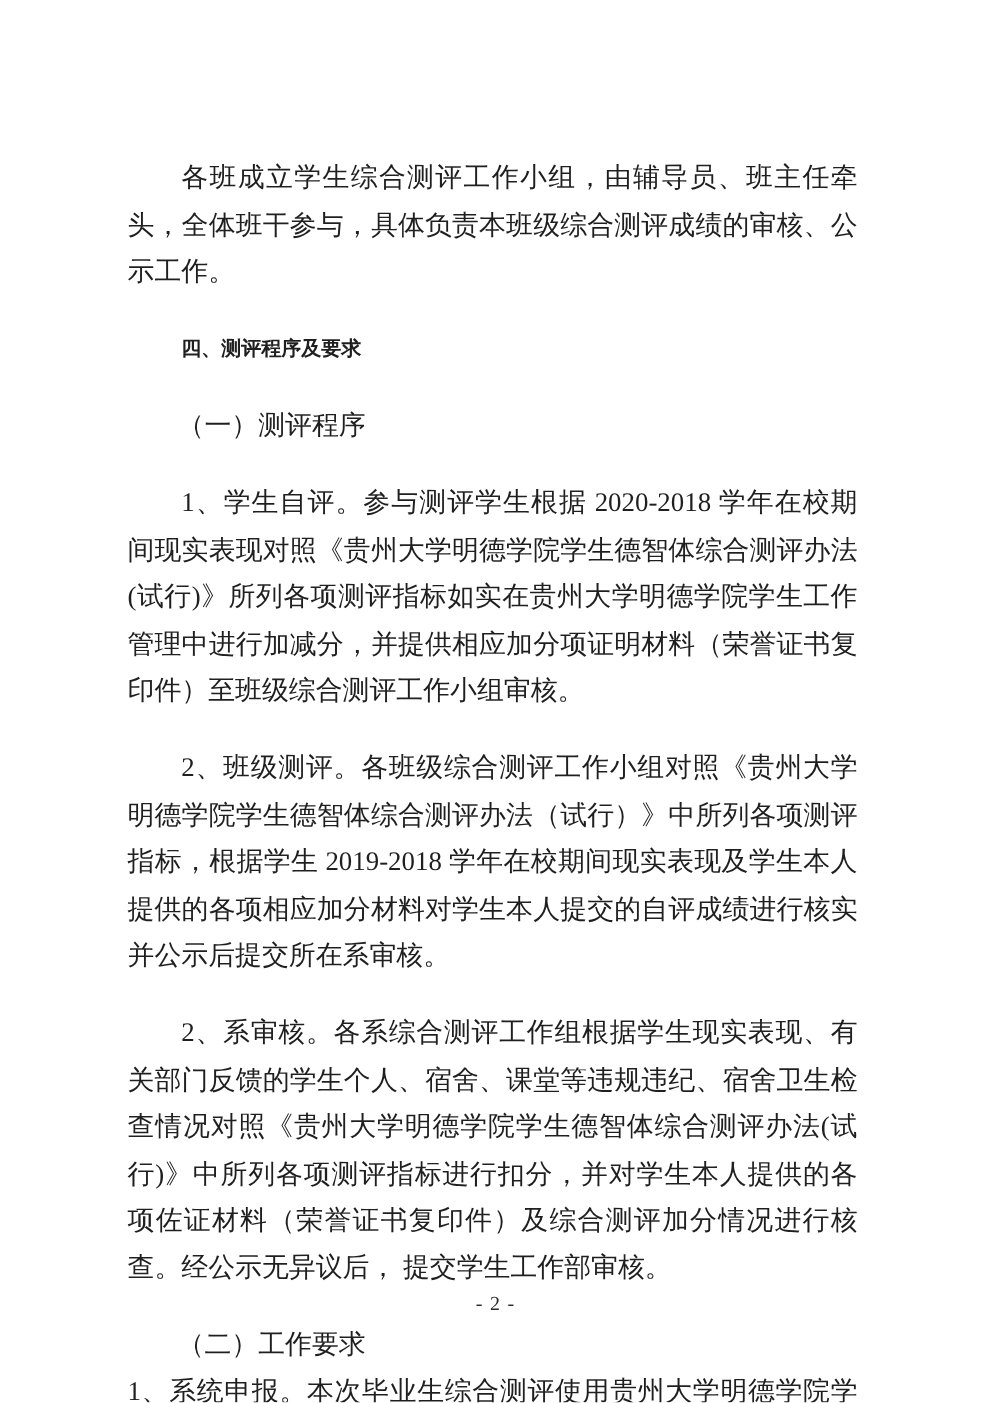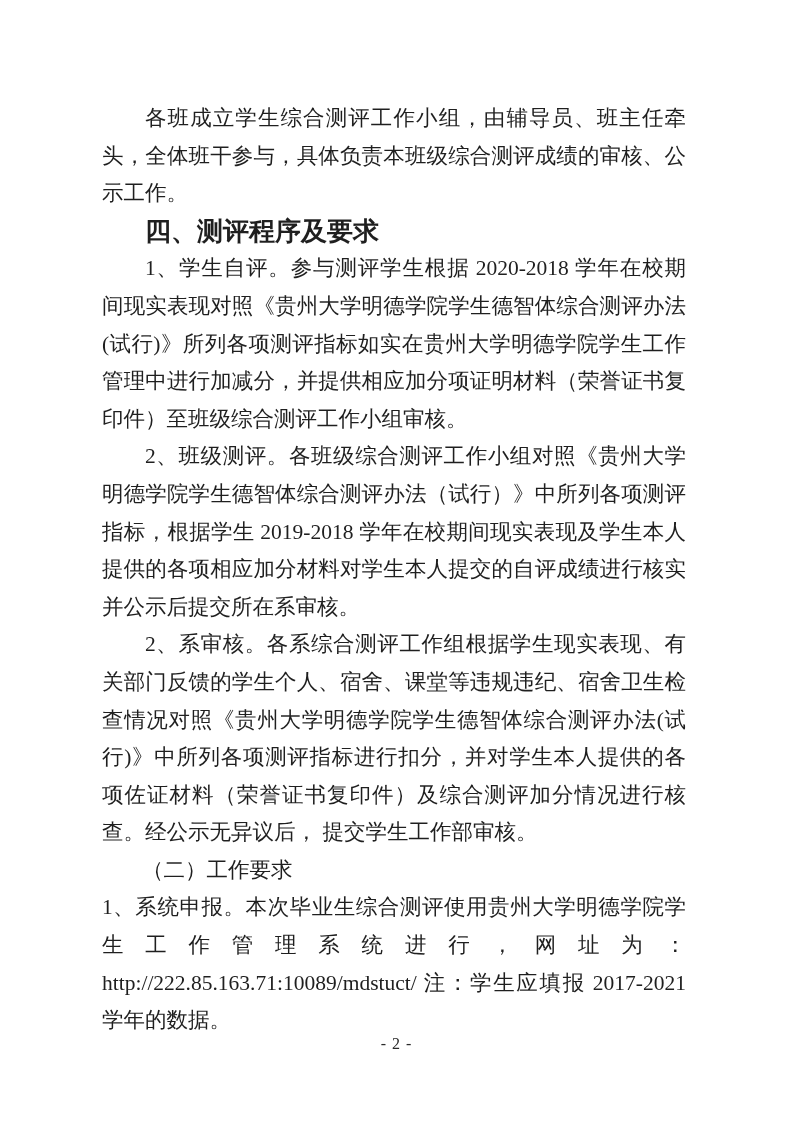--- a/index.html
+++ b/index.html
@@ -25,25 +25,26 @@
     line-height: 37.6px;
     text-align: justify;
     text-justify: inter-character;
   }
   .doc-content p {
     margin: 0;
     padding: 0;
   }
   .block.indent {
     text-indent: 43px;
+    margin-top: 24px;
   }
   .block.heading {
     font-family: "Liberation Sans", "DejaVu Sans", sans-serif;
     font-weight: 700;
-    font-size: 26px;
+    font-size: 16px;
     text-indent: 43px;
     text-align: left;
   }
   .block.subheading {
     text-indent: 40px;
     text-align: left;
   }
   .page-number {
     position: absolute;
     top: 1035px;
@@ -56,20 +57,21 @@
     color: #2a2a2a;
   }
 </style>
 </head>
 <body>
 
 <div class="page">
   <div class="doc-content">
       <p class="block paragraph indent">各班成立学生综合测评工作小组，由辅导员、班主任牵头，全体班干参与，具体负责本班级综合测评成绩的审核、公示工作。</p>
       <p class="block heading indent">四、测评程序及要求</p>
+      <p class="block subheading indent">（一）测评程序</p>
       <p class="block paragraph indent">1、学生自评。参与测评学生根据 2020-2018 学年在校期间现实表现对照《贵州大学明德学院学生德智体综合测评办法(试行)》所列各项测评指标如实在贵州大学明德学院学生工作管理中进行加减分，并提供相应加分项证明材料（荣誉证书复印件）至班级综合测评工作小组审核。</p>
       <p class="block paragraph indent">2、班级测评。各班级综合测评工作小组对照《贵州大学明德学院学生德智体综合测评办法（试行）》中所列各项测评指标，根据学生 2019-2018 学年在校期间现实表现及学生本人提供的各项相应加分材料对学生本人提交的自评成绩进行核实并公示后提交所在系审核。</p>
       <p class="block paragraph indent">2、系审核。各系综合测评工作组根据学生现实表现、有关部门反馈的学生个人、宿舍、课堂等违规违纪、宿舍卫生检查情况对照《贵州大学明德学院学生德智体综合测评办法(试行)》中所列各项测评指标进行扣分，并对学生本人提供的各项佐证材料（荣誉证书复印件）及综合测评加分情况进行核查。经公示无异议后， 提交学生工作部审核。</p>
       <p class="block subheading indent">（二）工作要求</p>
       <p class="block paragraph">1、系统申报。本次毕业生综合测评使用贵州大学明德学院学生工作管理系统进行，网址为：http://222.85.163.71:10089/mdstuct/ 注：学生应填报 2017-2021 学年的数据。</p>
     </div>
   <div class="page-number">- 2 -</div>
 </div>
 
 </body></html>

